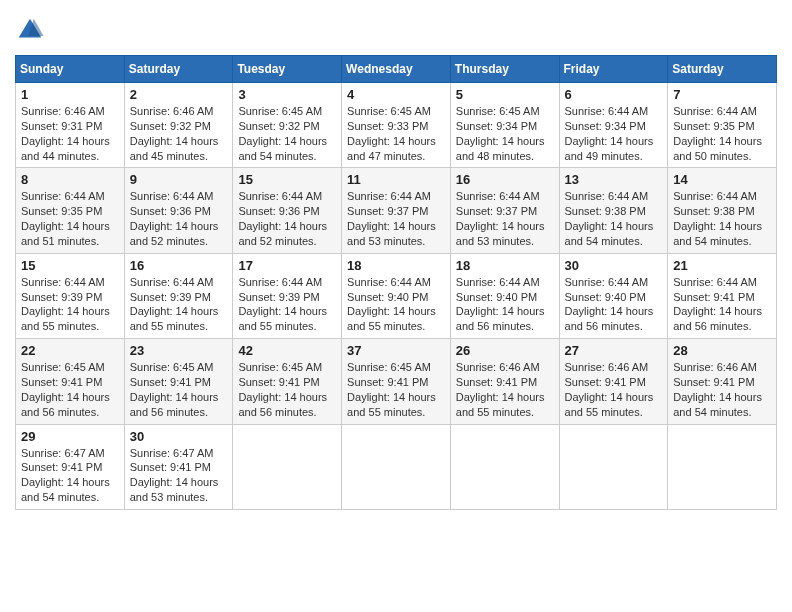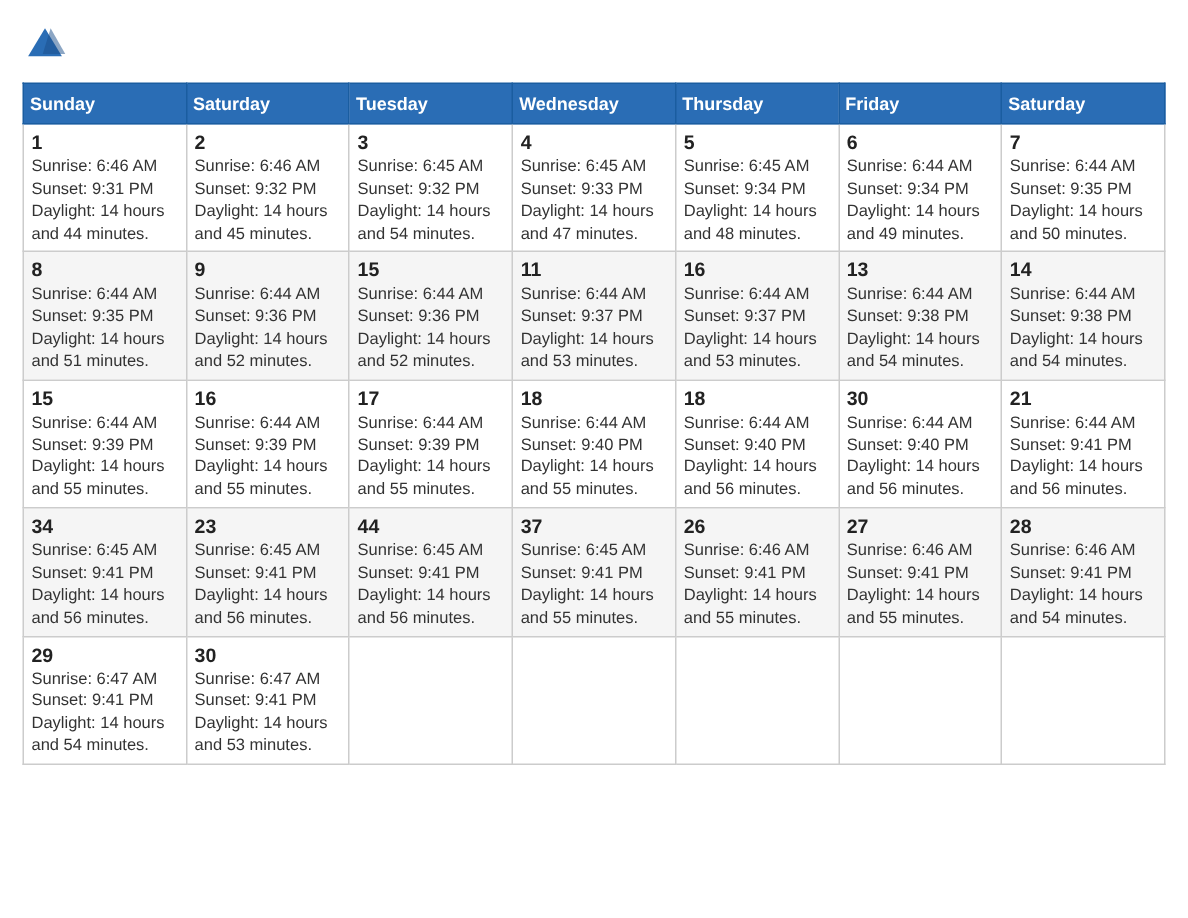--- a/index.html
+++ b/index.html
@@ -288,37 +288,37 @@
         <span class="day-number">21</span>
         <div class="day-info">
           <span>Sunrise: 6:44 AM</span><br>
           <span>Sunset: 9:41 PM</span><br>
           <span>Daylight: 14 hours and 56 minutes.</span>
         </div>
       </td>
       </tr>
       <tr>
         <td>
-        <span class="day-number">34</span>
+        <span class="day-number">22</span>
         <div class="day-info">
           <span>Sunrise: 6:45 AM</span><br>
           <span>Sunset: 9:41 PM</span><br>
           <span>Daylight: 14 hours and 56 minutes.</span>
         </div>
       </td>
         <td>
         <span class="day-number">23</span>
         <div class="day-info">
           <span>Sunrise: 6:45 AM</span><br>
           <span>Sunset: 9:41 PM</span><br>
           <span>Daylight: 14 hours and 56 minutes.</span>
         </div>
       </td>
         <td>
-        <span class="day-number">44</span>
+        <span class="day-number">42</span>
         <div class="day-info">
           <span>Sunrise: 6:45 AM</span><br>
           <span>Sunset: 9:41 PM</span><br>
           <span>Daylight: 14 hours and 56 minutes.</span>
         </div>
       </td>
         <td>
         <span class="day-number">37</span>
         <div class="day-info">
           <span>Sunrise: 6:45 AM</span><br>

